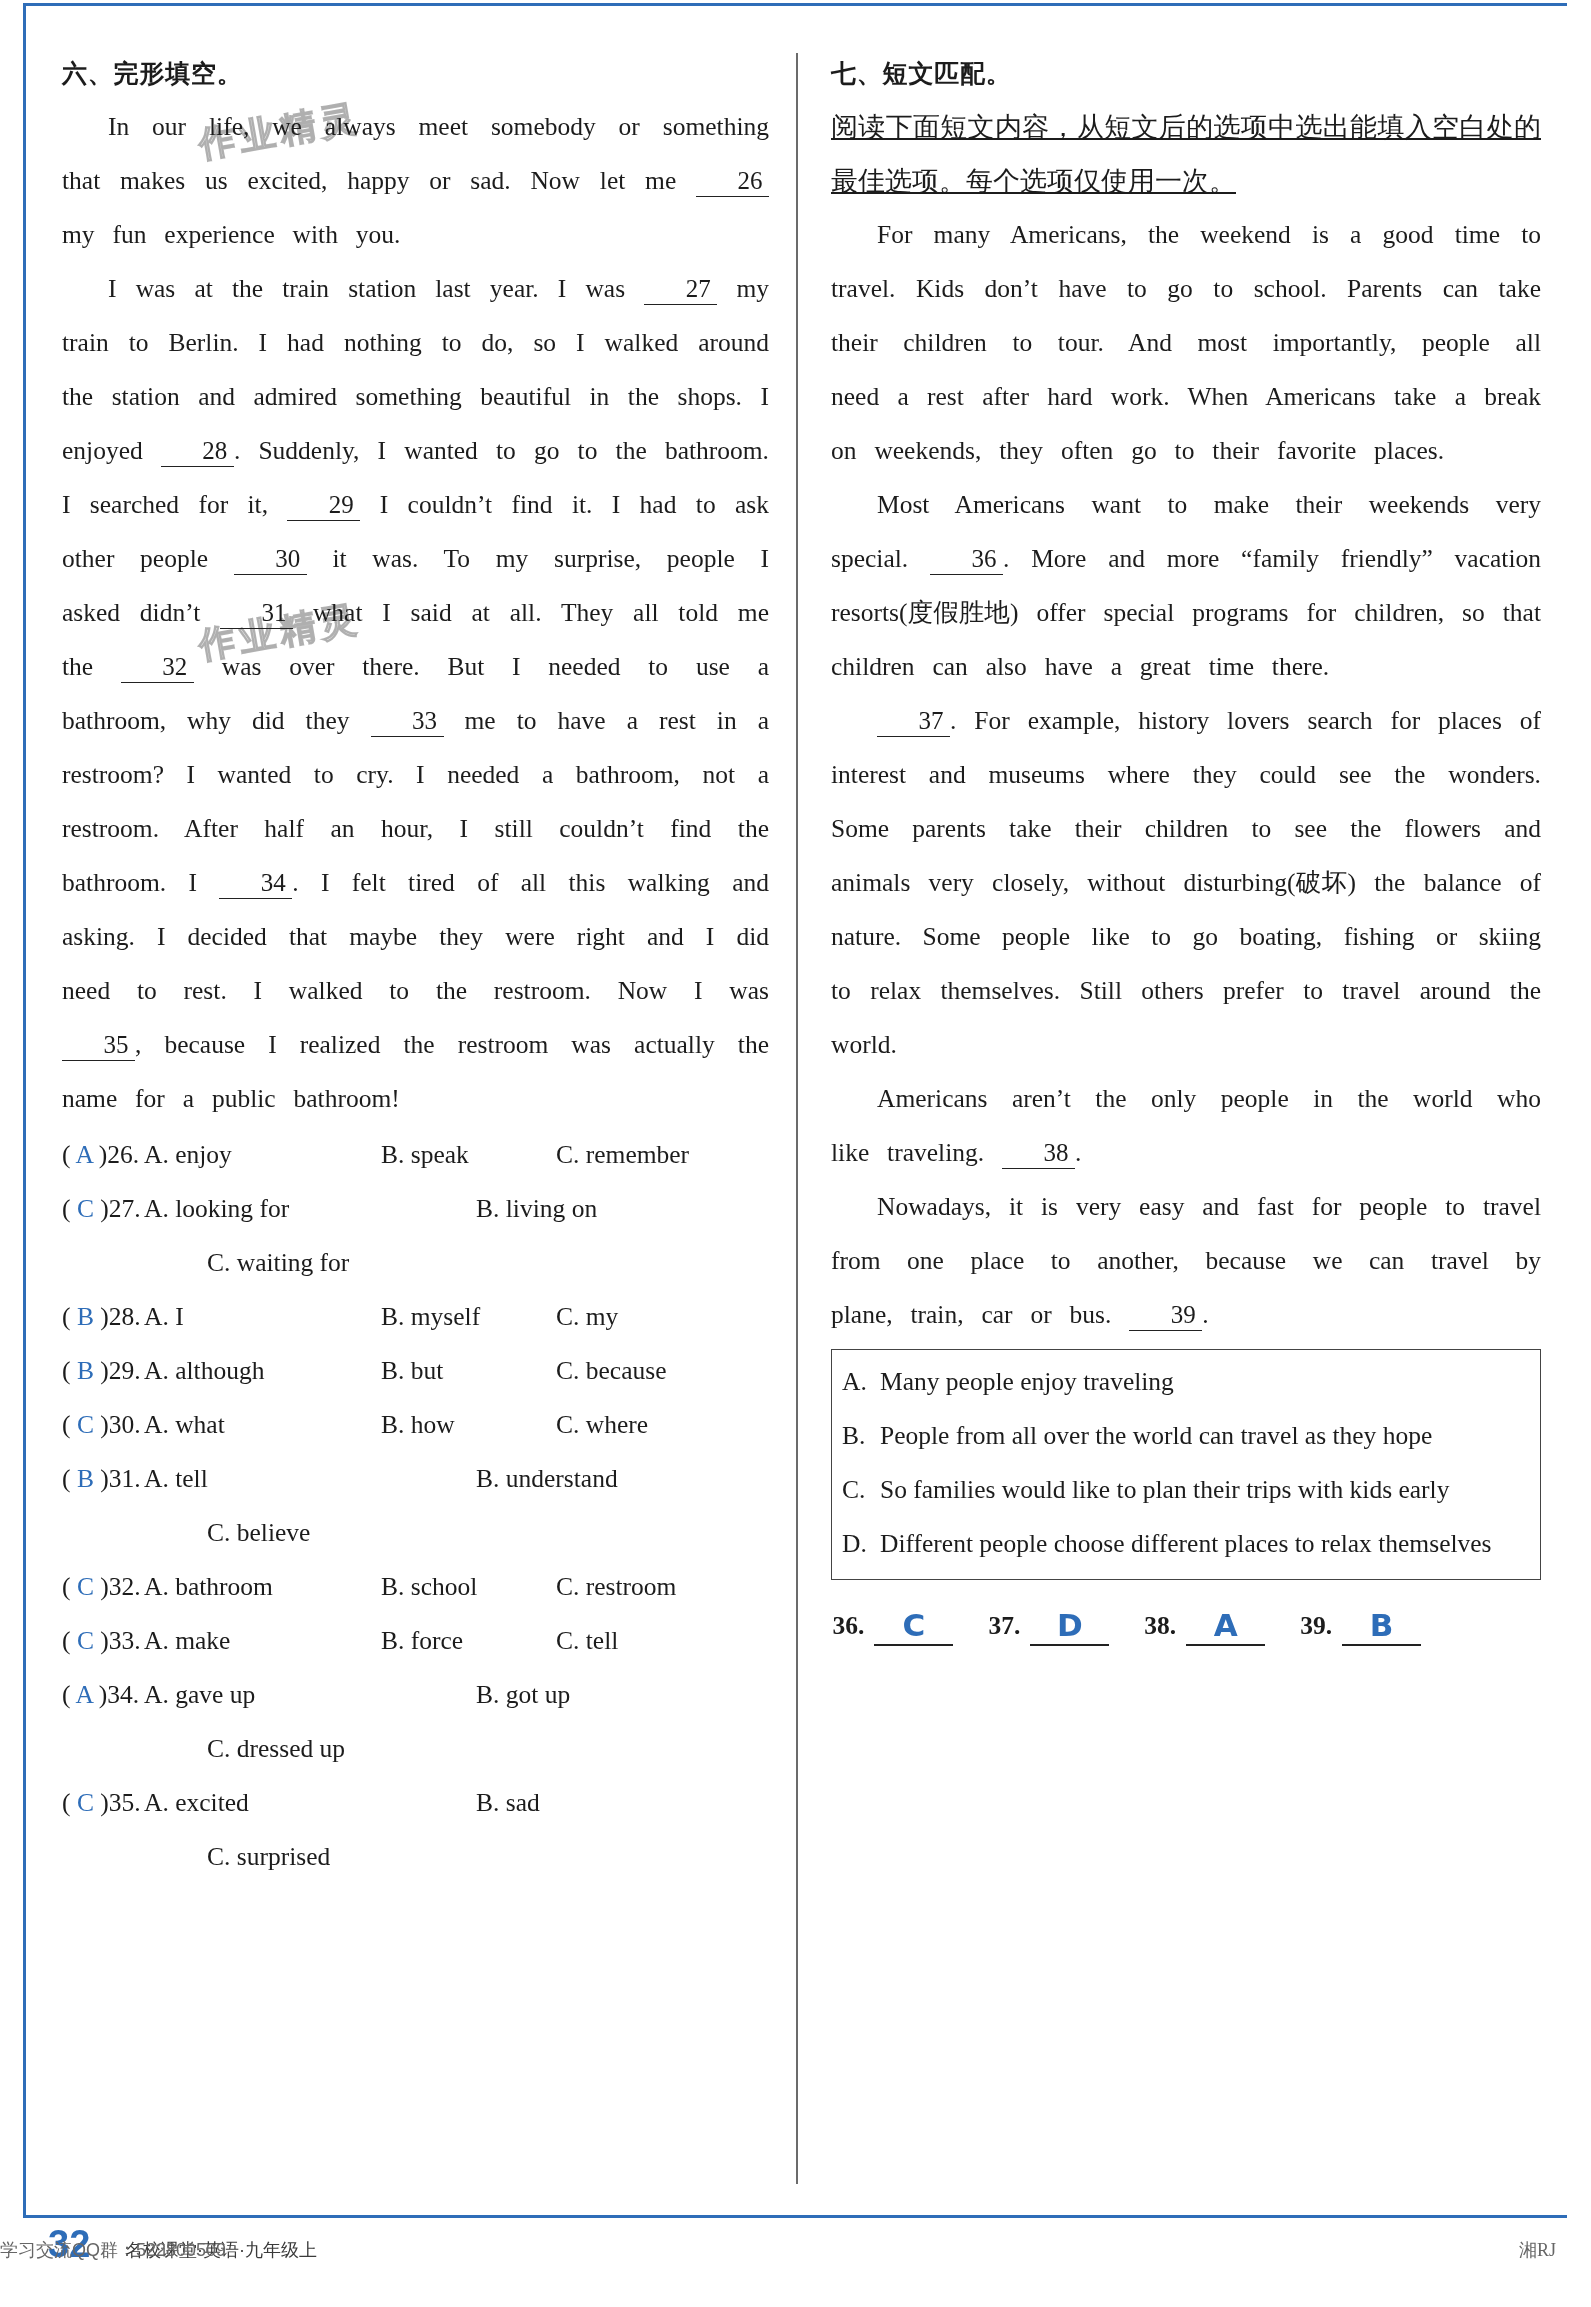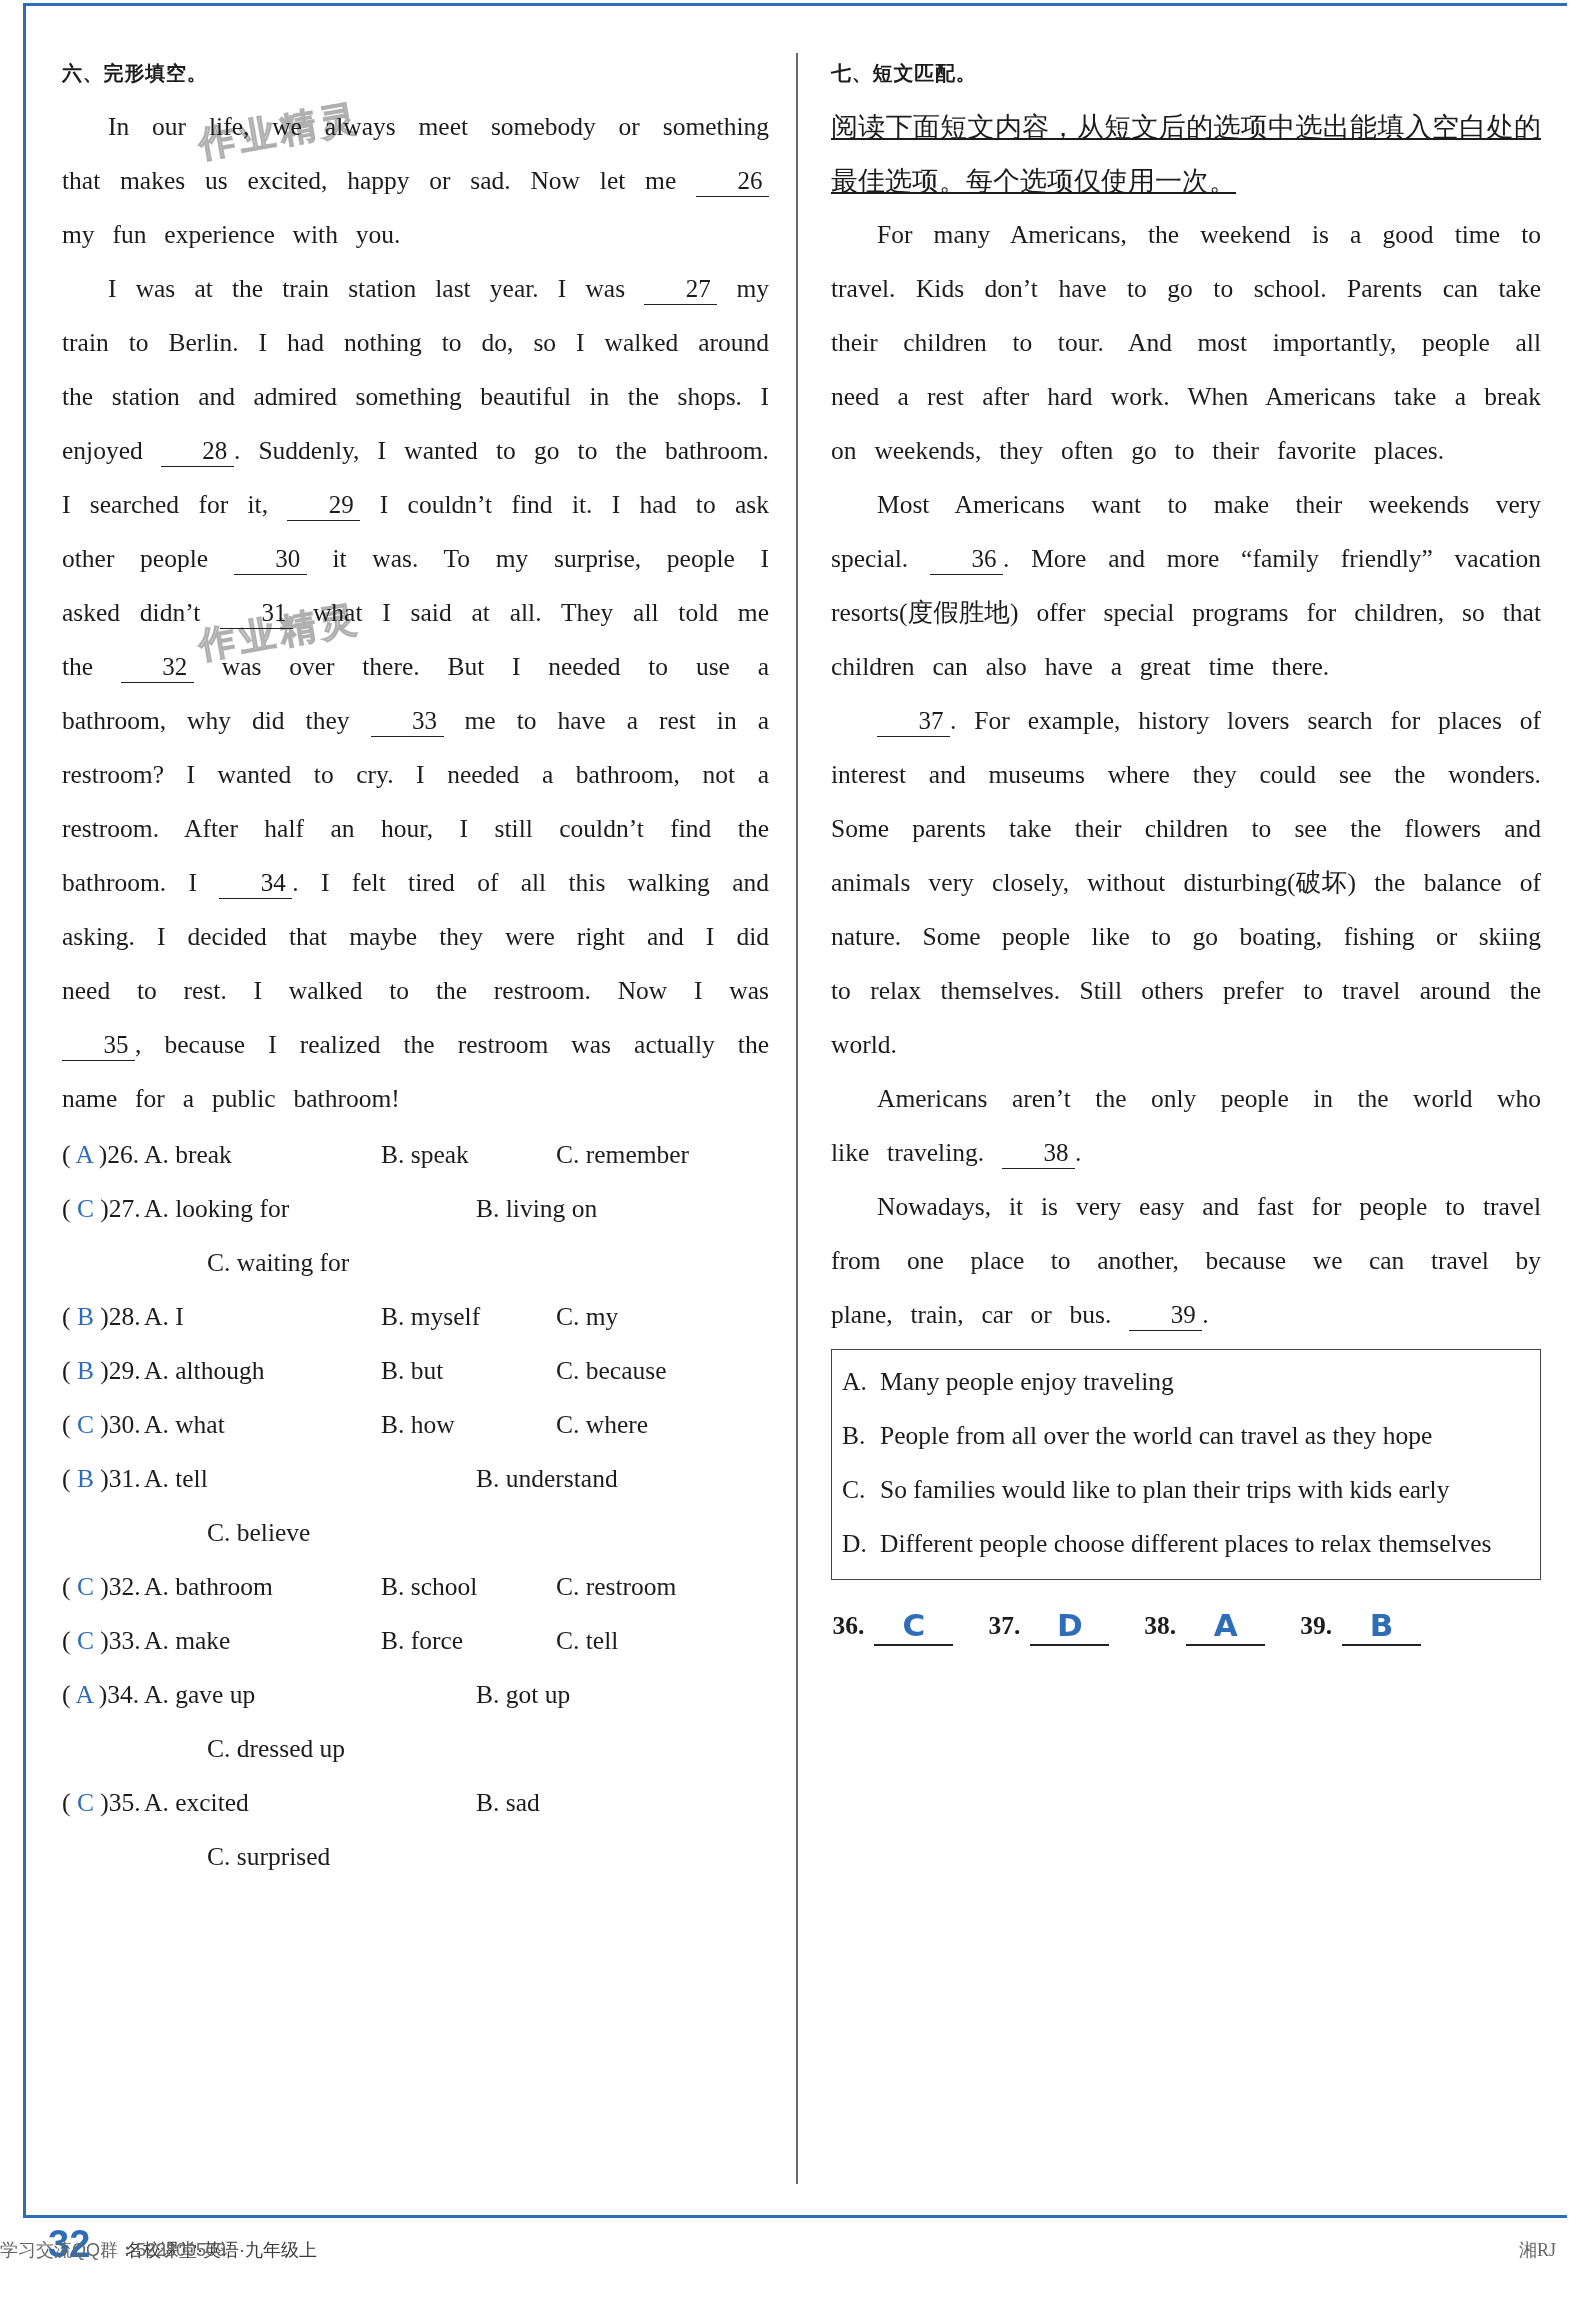--- a/index.html
+++ b/index.html
@@ -22,21 +22,21 @@
   .footer-line{position:absolute;left:23px;top:2215px;width:1544px;height:2.5px;background:var(--accent);}
   .divider{position:absolute;left:796px;top:53px;width:1.6px;height:2131px;background:var(--divider);}
 
   
   .col{position:absolute;top:46px;}
   .col-left{left:62px;width:707px;}
   .col-right{left:831px;width:710px;}
 
   .heading{
     font-family:"Liberation Sans","DejaVu Sans",sans-serif;
-    font-size:20px;font-weight:700;line-height:54px;letter-spacing:0.8px;
+    font-size:25px;font-weight:700;line-height:54px;letter-spacing:0.8px;
   }
   .intro{font-size:27px;line-height:54px;text-align:justify;text-decoration:underline;}
   .para{font-size:25.5px;line-height:54px;text-align:justify;text-indent:46px;word-spacing:11.5px;}
 
   .blank{
     display:inline-block;min-width:73px;padding:0 6.6px;
     border-bottom:1.6px solid #222;text-align:right;text-indent:0;
     line-height:30px;font-size:25px;word-spacing:normal;
   }
 
@@ -98,21 +98,21 @@
   <section class="col col-left">
     <h2 class="heading">六、完形填空。</h2>
     <div id="cloze-passage">
         <p class="para">In our life, we always meet somebody or something that makes us excited, happy or sad. Now let me <span class="blank">26</span> my fun experience with you.</p>
         <p class="para">I was at the train station last year. I was <span class="blank">27</span> my train to Berlin. I had nothing to do, so I walked around the station and admired something beautiful in the shops. I enjoyed <span class="blank">28</span>. Suddenly, I wanted to go to the bathroom. I searched for it, <span class="blank">29</span> I couldn’t find it. I had to ask other people <span class="blank">30</span> it was. To my surprise, people I asked didn’t <span class="blank">31</span> what I said at all. They all told me the <span class="blank">32</span> was over there. But I needed to use a bathroom, why did they <span class="blank">33</span> me to have a rest in a restroom? I wanted to cry. I needed a bathroom, not a restroom. After half an hour, I still couldn’t find the bathroom. I <span class="blank">34</span>. I felt tired of all this walking and asking. I decided that maybe they were right and I did need to rest. I walked to the restroom. Now I was <span class="blank">35</span>, because I realized the restroom was actually the name for a public bathroom!</p>
       </div>
     <div id="cloze-options">
         <div class="opt-row">
           <span class="opt-prefix">( <span class="opt-ans-letter">A</span> )26. </span>
           <div class="opt-line">
-            <span class="opt-cell w3a">A. break</span>
+            <span class="opt-cell w3a">A. enjoy</span>
             <span class="opt-cell w3b">B. speak</span>
             <span class="opt-cell">C. remember</span>
           </div>
         </div>
         <div class="opt-row">
           <span class="opt-prefix">( <span class="opt-ans-letter">C</span> )27. </span>
           <div class="opt-line">
             <span class="opt-cell w2a">A. looking for</span>
             <span class="opt-cell">B. living on</span>
           </div>

